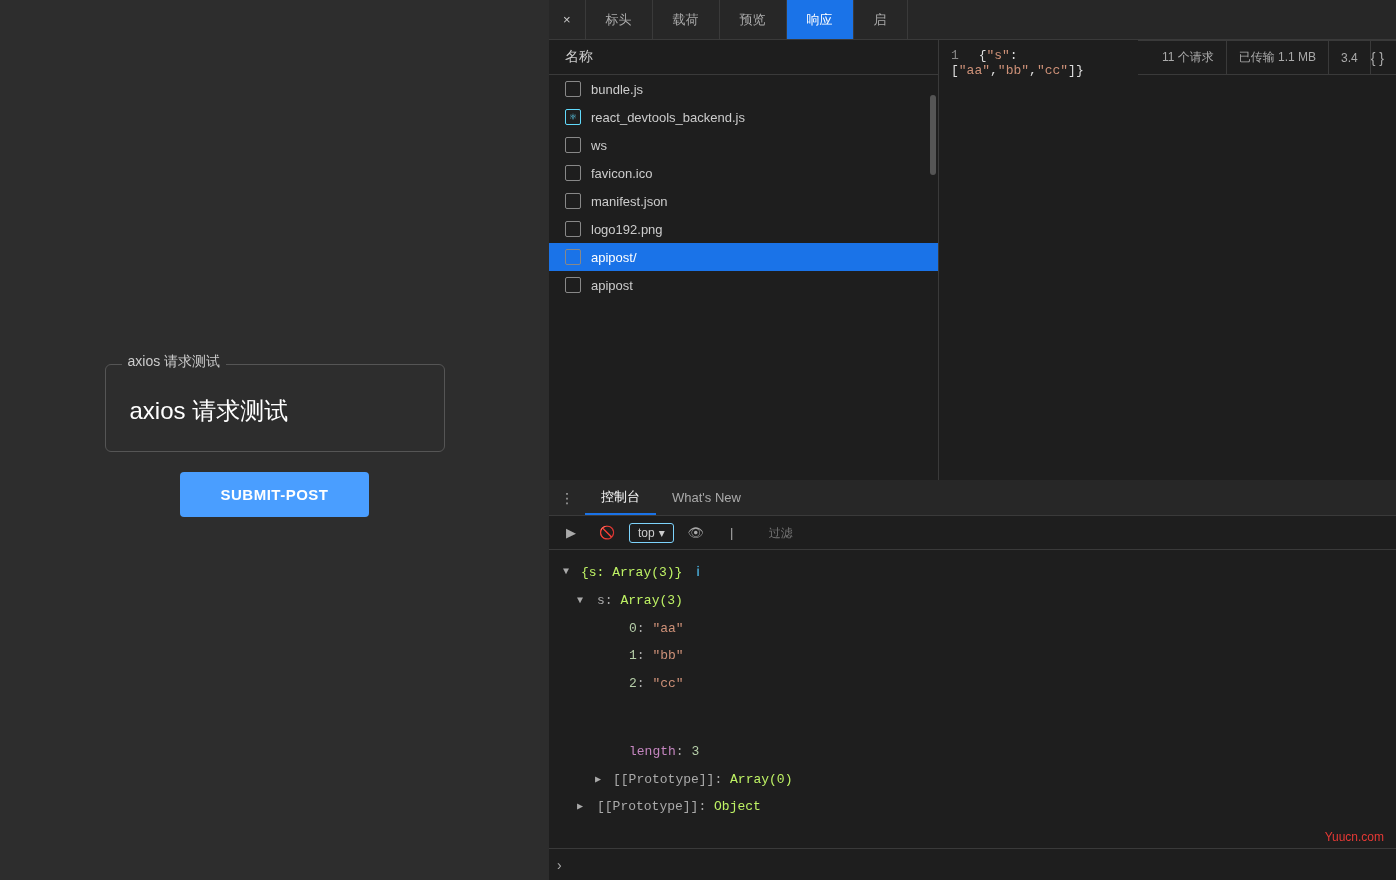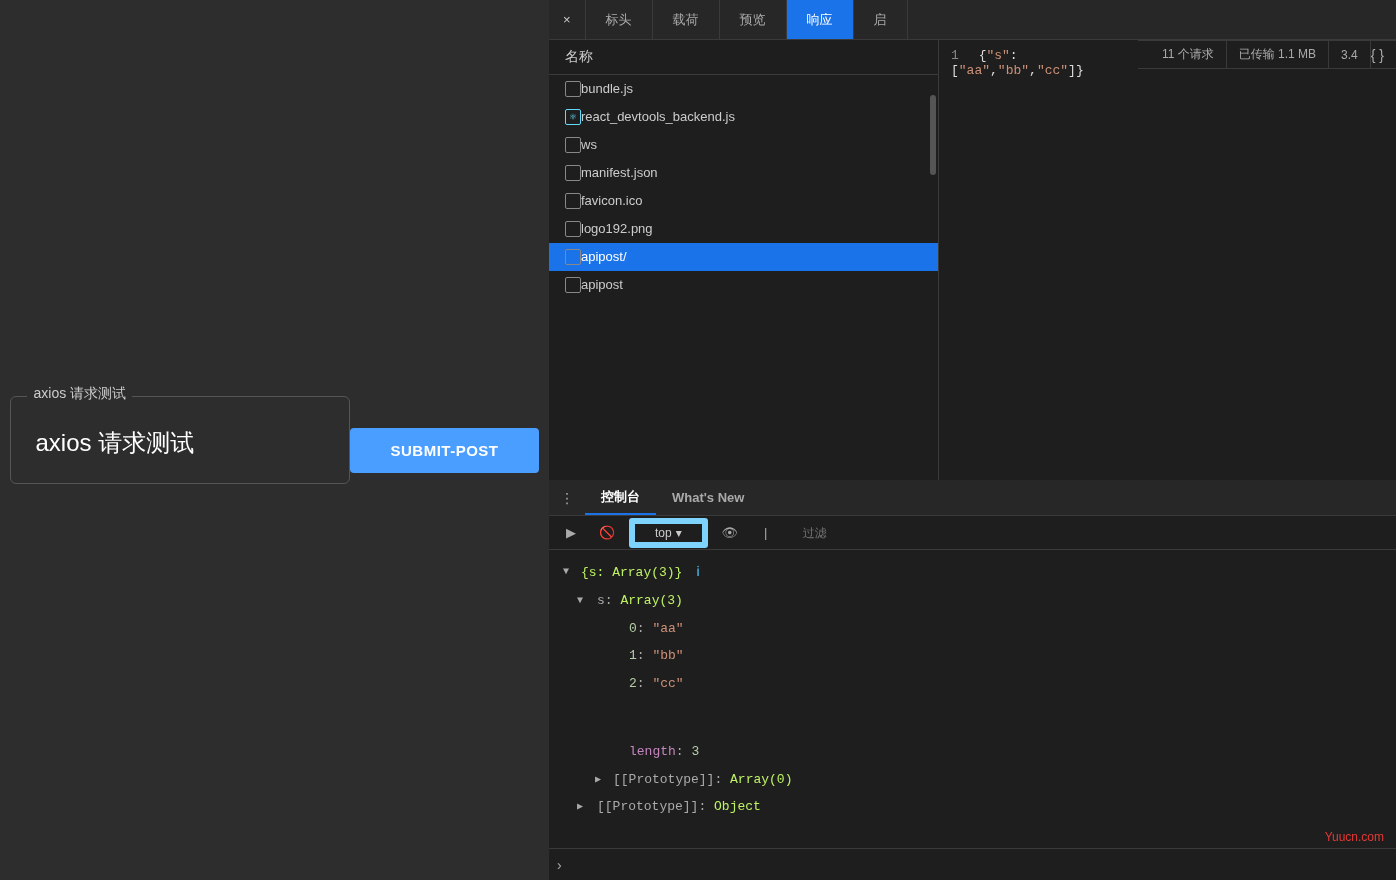--- a/index.html
+++ b/index.html
@@ -14,21 +14,21 @@
 
     
     .left-panel {
       position: absolute;
       left: 0;
       top: 0;
       width: 549px;
       height: 880px;
       background: #2d2d2d;
       display: flex;
-      flex-direction: row;
+      flex-direction: column;
       align-items: center;
       justify-content: center;
     }
 
     .form-card {
       border: 1px solid #555;
       border-radius: 6px;
       padding: 20px 24px 24px;
       width: 340px;
       position: relative;
@@ -130,24 +130,26 @@
       border-bottom: 1px solid #3a3a3a;
     }
 
     .file-list {
       flex: 1;
       overflow-y: auto;
     }
 
     .file-item {
       display: flex;
+      align-items: center;
       padding: 6px 16px;
       color: #ccc;
       font-size: 13px;
       cursor: pointer;
+      gap: 10px;
     }
 
     .file-item.selected {
       background: #1a73e8;
       color: #fff;
     }
 
     .file-icon {
       width: 16px;
       height: 16px;
@@ -182,21 +184,21 @@
       margin-right: 12px;
       user-select: none;
     }
 
     .json-key { color: #ce9178; }
     .json-string { color: #ce9178; }
     .json-bracket { color: #ddd; }
 
     
     .status-bar {
-      height: 29px;
+      height: 35px;
       background: #1e1e1e;
       border-top: 1px solid #3a3a3a;
       border-bottom: 1px solid #3a3a3a;
       display: flex;
       align-items: center;
       padding: 0 12px;
       gap: 0;
     }
 
     .status-item {
@@ -247,21 +249,20 @@
     }
 
     .console-tab {
       padding: 0 16px;
       height: 100%;
       display: flex;
       align-items: center;
       color: #aaa;
       font-size: 13px;
       cursor: pointer;
-      font-weight: bold;
     }
 
     .console-tab.active {
       color: #fff;
       border-bottom: 2px solid #1a73e8;
     }
 
     .console-toolbar {
       height: 34px;
       background: #1e1e1e;
@@ -281,23 +282,23 @@
       color: #aaa;
       cursor: pointer;
       font-size: 13px;
       border-radius: 3px;
     }
 
     .top-selector {
       display: flex;
       align-items: center;
       background: #1e1e1e;
-      border: 6px solid #7dd3fc;
+      border: 1px solid #7dd3fc;
       border-radius: 3px;
-      padding: 2px 20px;
+      padding: 2px 8px;
       color: #ccc;
       font-size: 12px;
       gap: 4px;
       cursor: pointer;
     }
 
     .filter-input {
       flex: 1;
       background: transparent;
       border: none;
@@ -431,26 +432,26 @@
               <span>react_devtools_backend.js</span>
             </div>
 
             <div class="file-item">
               <div class="file-icon"></div>
               <span>ws</span>
             </div>
 
             <div class="file-item">
               <div class="file-icon"></div>
+              <span>favicon.ico</span>
+            </div>
+
+            <div class="file-item">
+              <div class="file-icon"></div>
               <span>manifest.json</span>
-            </div>
-
-            <div class="file-item">
-              <div class="file-icon"></div>
-              <span>favicon.ico</span>
             </div>
 
             <div class="file-item">
               <div class="file-icon"></div>
               <span>logo192.png</span>
             </div>
 
             <div class="file-item selected">
               <div class="file-icon"></div>
               <span>apipost/</span>

